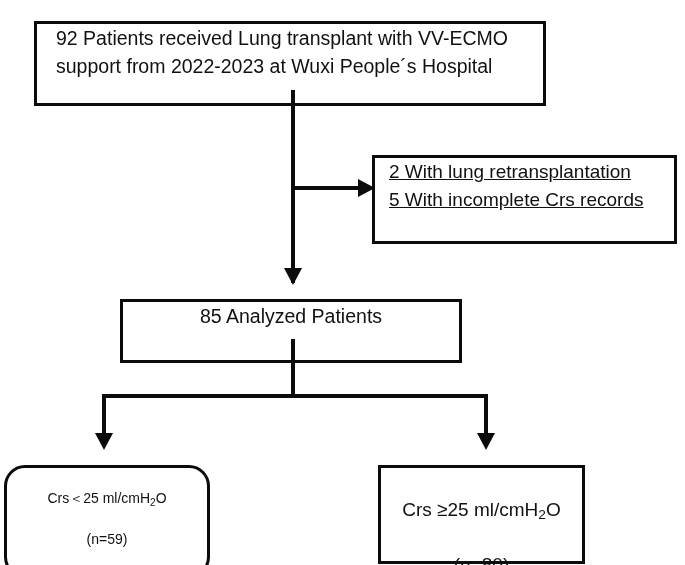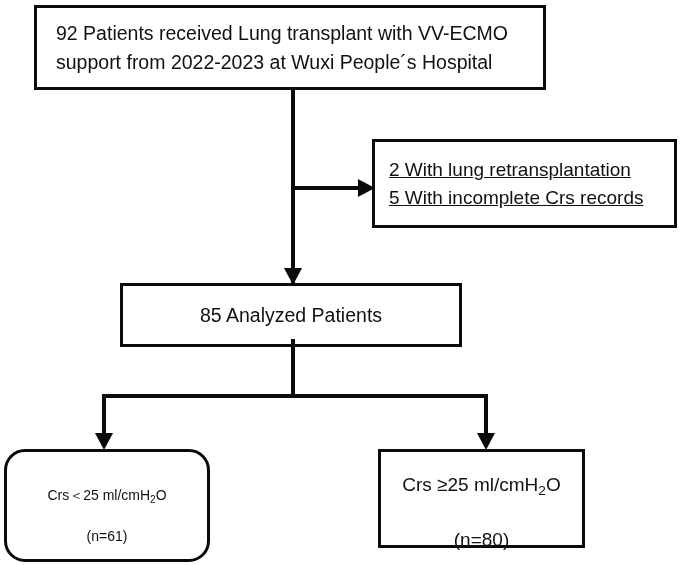--- a/index.html
+++ b/index.html
@@ -17,25 +17,25 @@
     height: 565px;
     background: #ffffff;
     overflow: hidden;
   }
   .node {
     position: absolute;
     box-sizing: border-box;
     border: 3px solid #0b0b0b;
     background: #ffffff;
     display: flex;
-    align-items: center;
     justify-content: center;
     text-align: center;
     color: #111111;
     line-height: 1.45;
+    margin-top: 16px;
   }
   .node .node-text {
     display: block;
     width: 100%;
     padding: 0 8px;
     white-space: pre-line;
   }
 
   
   #node-enrollment {
@@ -145,21 +145,21 @@
   <div class="conn v-line" id="conn-trunk-lower"></div>
   <div class="conn h-line" id="conn-split-h"></div>
   <div class="conn v-line" id="conn-branch-left"></div>
   <div class="conn v-line" id="conn-branch-right"></div>
   <div class="arrow-head arrow-down" id="arrow-to-low-crs"></div>
   <div class="arrow-head arrow-down" id="arrow-to-high-crs"></div>
 
   <div class="node" id="node-low-crs">
     <span class="node-text">
       <span><span>Crs＜25 ml/cmH</span><sub>2</sub><span>O</span></span><br>
-      <span>(n=61)</span>
+      <span>(n=59)</span>
     </span>
   </div>
 
   <div class="node" id="node-high-crs">
     <span class="node-text">
       <span><span>Crs ≥25 ml/cmH</span><sub>2</sub><span>O</span></span><br>
       <span>(n=80)</span>
     </span>
   </div>
 

